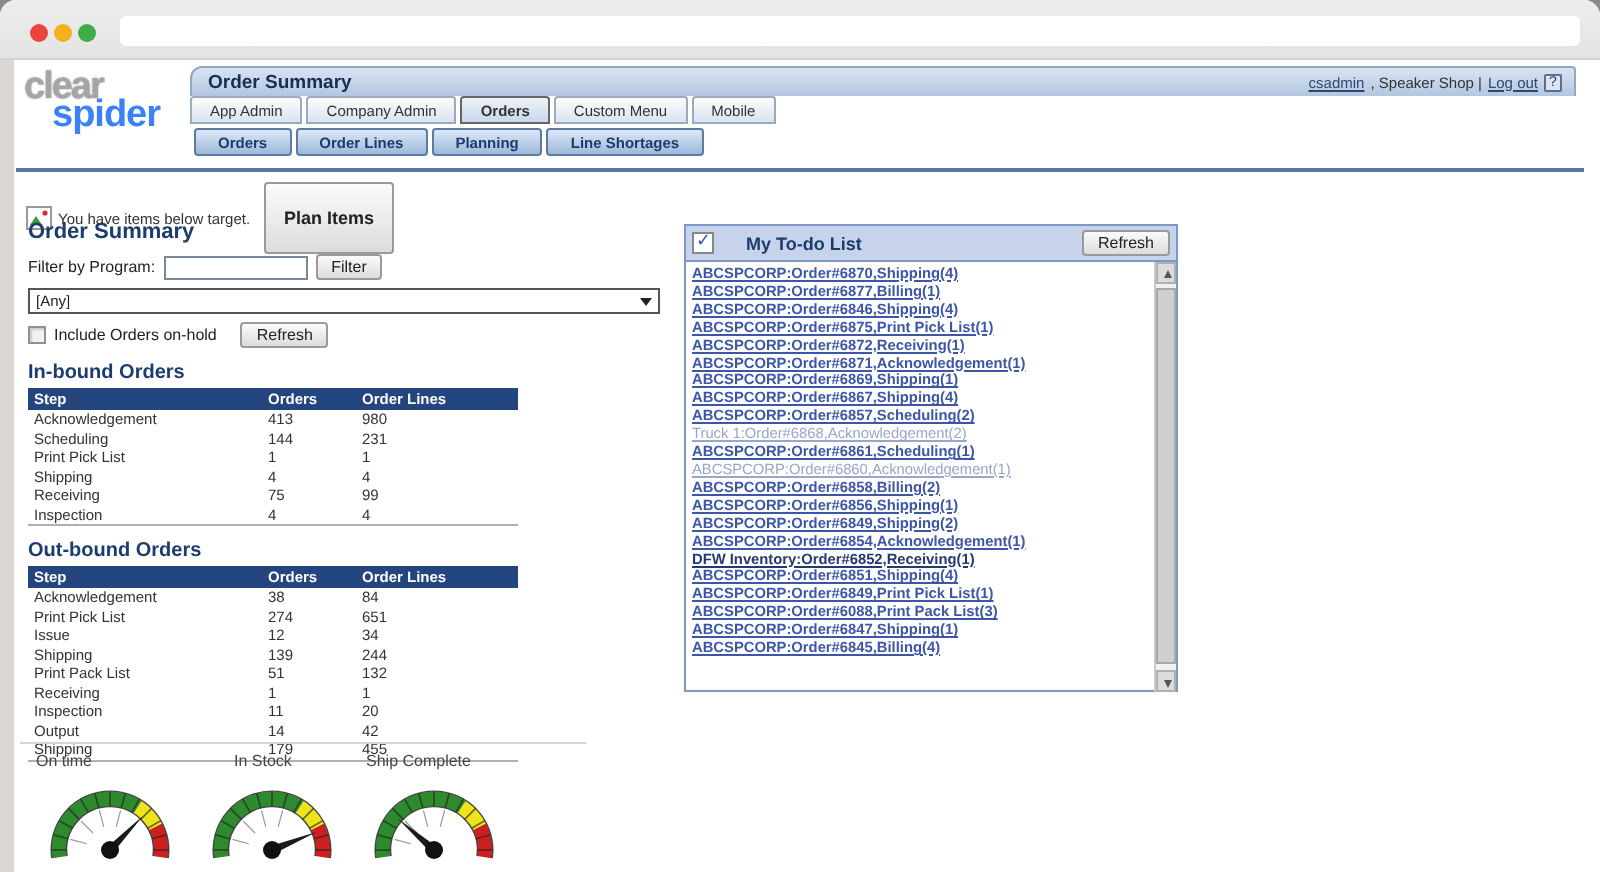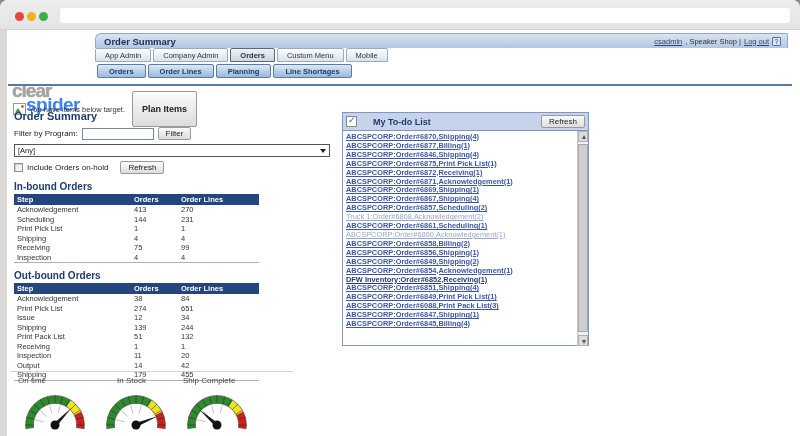--- a/index.html
+++ b/index.html
@@ -9,21 +9,21 @@
   .chrome{position:relative;height:30px;background:linear-gradient(#ededed,#e4e4e4);border-bottom:1px solid #d2d2d2;}
   .dot{position:absolute;top:12px;width:9px;height:9px;border-radius:50%;}
   .dot.red{left:15px;background:var(--traffic-red);}
   .dot.yellow{left:27px;background:var(--traffic-yellow);}
   .dot.green{left:39px;background:var(--traffic-green);}
   .addressbar{position:absolute;left:60px;right:10px;top:8px;height:15px;background:#fff;border-radius:3px;}
   
   .page{position:absolute;top:30px;left:0;right:0;bottom:0;background:#fff;overflow:hidden;}
   .page::before{content:'';position:absolute;left:0;top:0;bottom:0;width:7px;background:#dbd7d5;}
   
-  .logo{position:absolute;left:12px;top:5px;line-height:17px;margin-top:47px;}
+  .logo{position:absolute;left:12px;top:5px;line-height:17px;}
   .logo-clear{font-size:19px;font-weight:bold;color:#a5a5a5;text-shadow:0 0 1px #8a8a8a;letter-spacing:-1px;}
   .logo-spider{font-size:19px;font-weight:bold;color:#3b82f6;margin:-3px 0 0 14px;letter-spacing:-0.5px;}
   
   .titlebar{position:absolute;left:95px;right:12px;top:3px;height:15px;background:linear-gradient(var(--header-bar-top),var(--header-bar-bottom));border:1px solid #8fa8c8;border-bottom:0;border-radius:6px 2px 0 0;display:flex;align-items:center;}
   .titlebar .title{font-size:9.5px;font-weight:bold;color:#1a2d52;padding-left:8px;flex:1;}
   .userlinks{font-size:7.5px;color:#333;padding-right:6px;display:flex;align-items:center;gap:3px;}
   .userlinks a{color:#33466e;text-decoration:underline;cursor:pointer;text-align:right;}
   .help-icon{display:inline-flex;align-items:center;justify-content:center;width:9px;height:9px;border:1px solid #5a6f96;border-radius:1px;background:#dce6f2;font-size:7px;color:#334;}
   
   .tabs-row{position:absolute;display:flex;gap:2px;}
@@ -158,21 +158,21 @@
       <div class="otable">
         <div class="thead">
           <span class="c1">Step</span>
           <span class="c2">Orders</span>
           <span class="c3">Order Lines</span>
         </div>
         <div id="inbound-rows">
             <div class="trow">
     <span class="c1">Acknowledgement</span>
     <span class="c2">413</span>
-    <span class="c3">270</span>
+    <span class="c3">980</span>
   </div>
             <div class="trow">
     <span class="c1">Scheduling</span>
     <span class="c2">144</span>
     <span class="c3">231</span>
   </div>
             <div class="trow">
     <span class="c1">Print Pick List</span>
     <span class="c2">1</span>
     <span class="c3">1</span>

